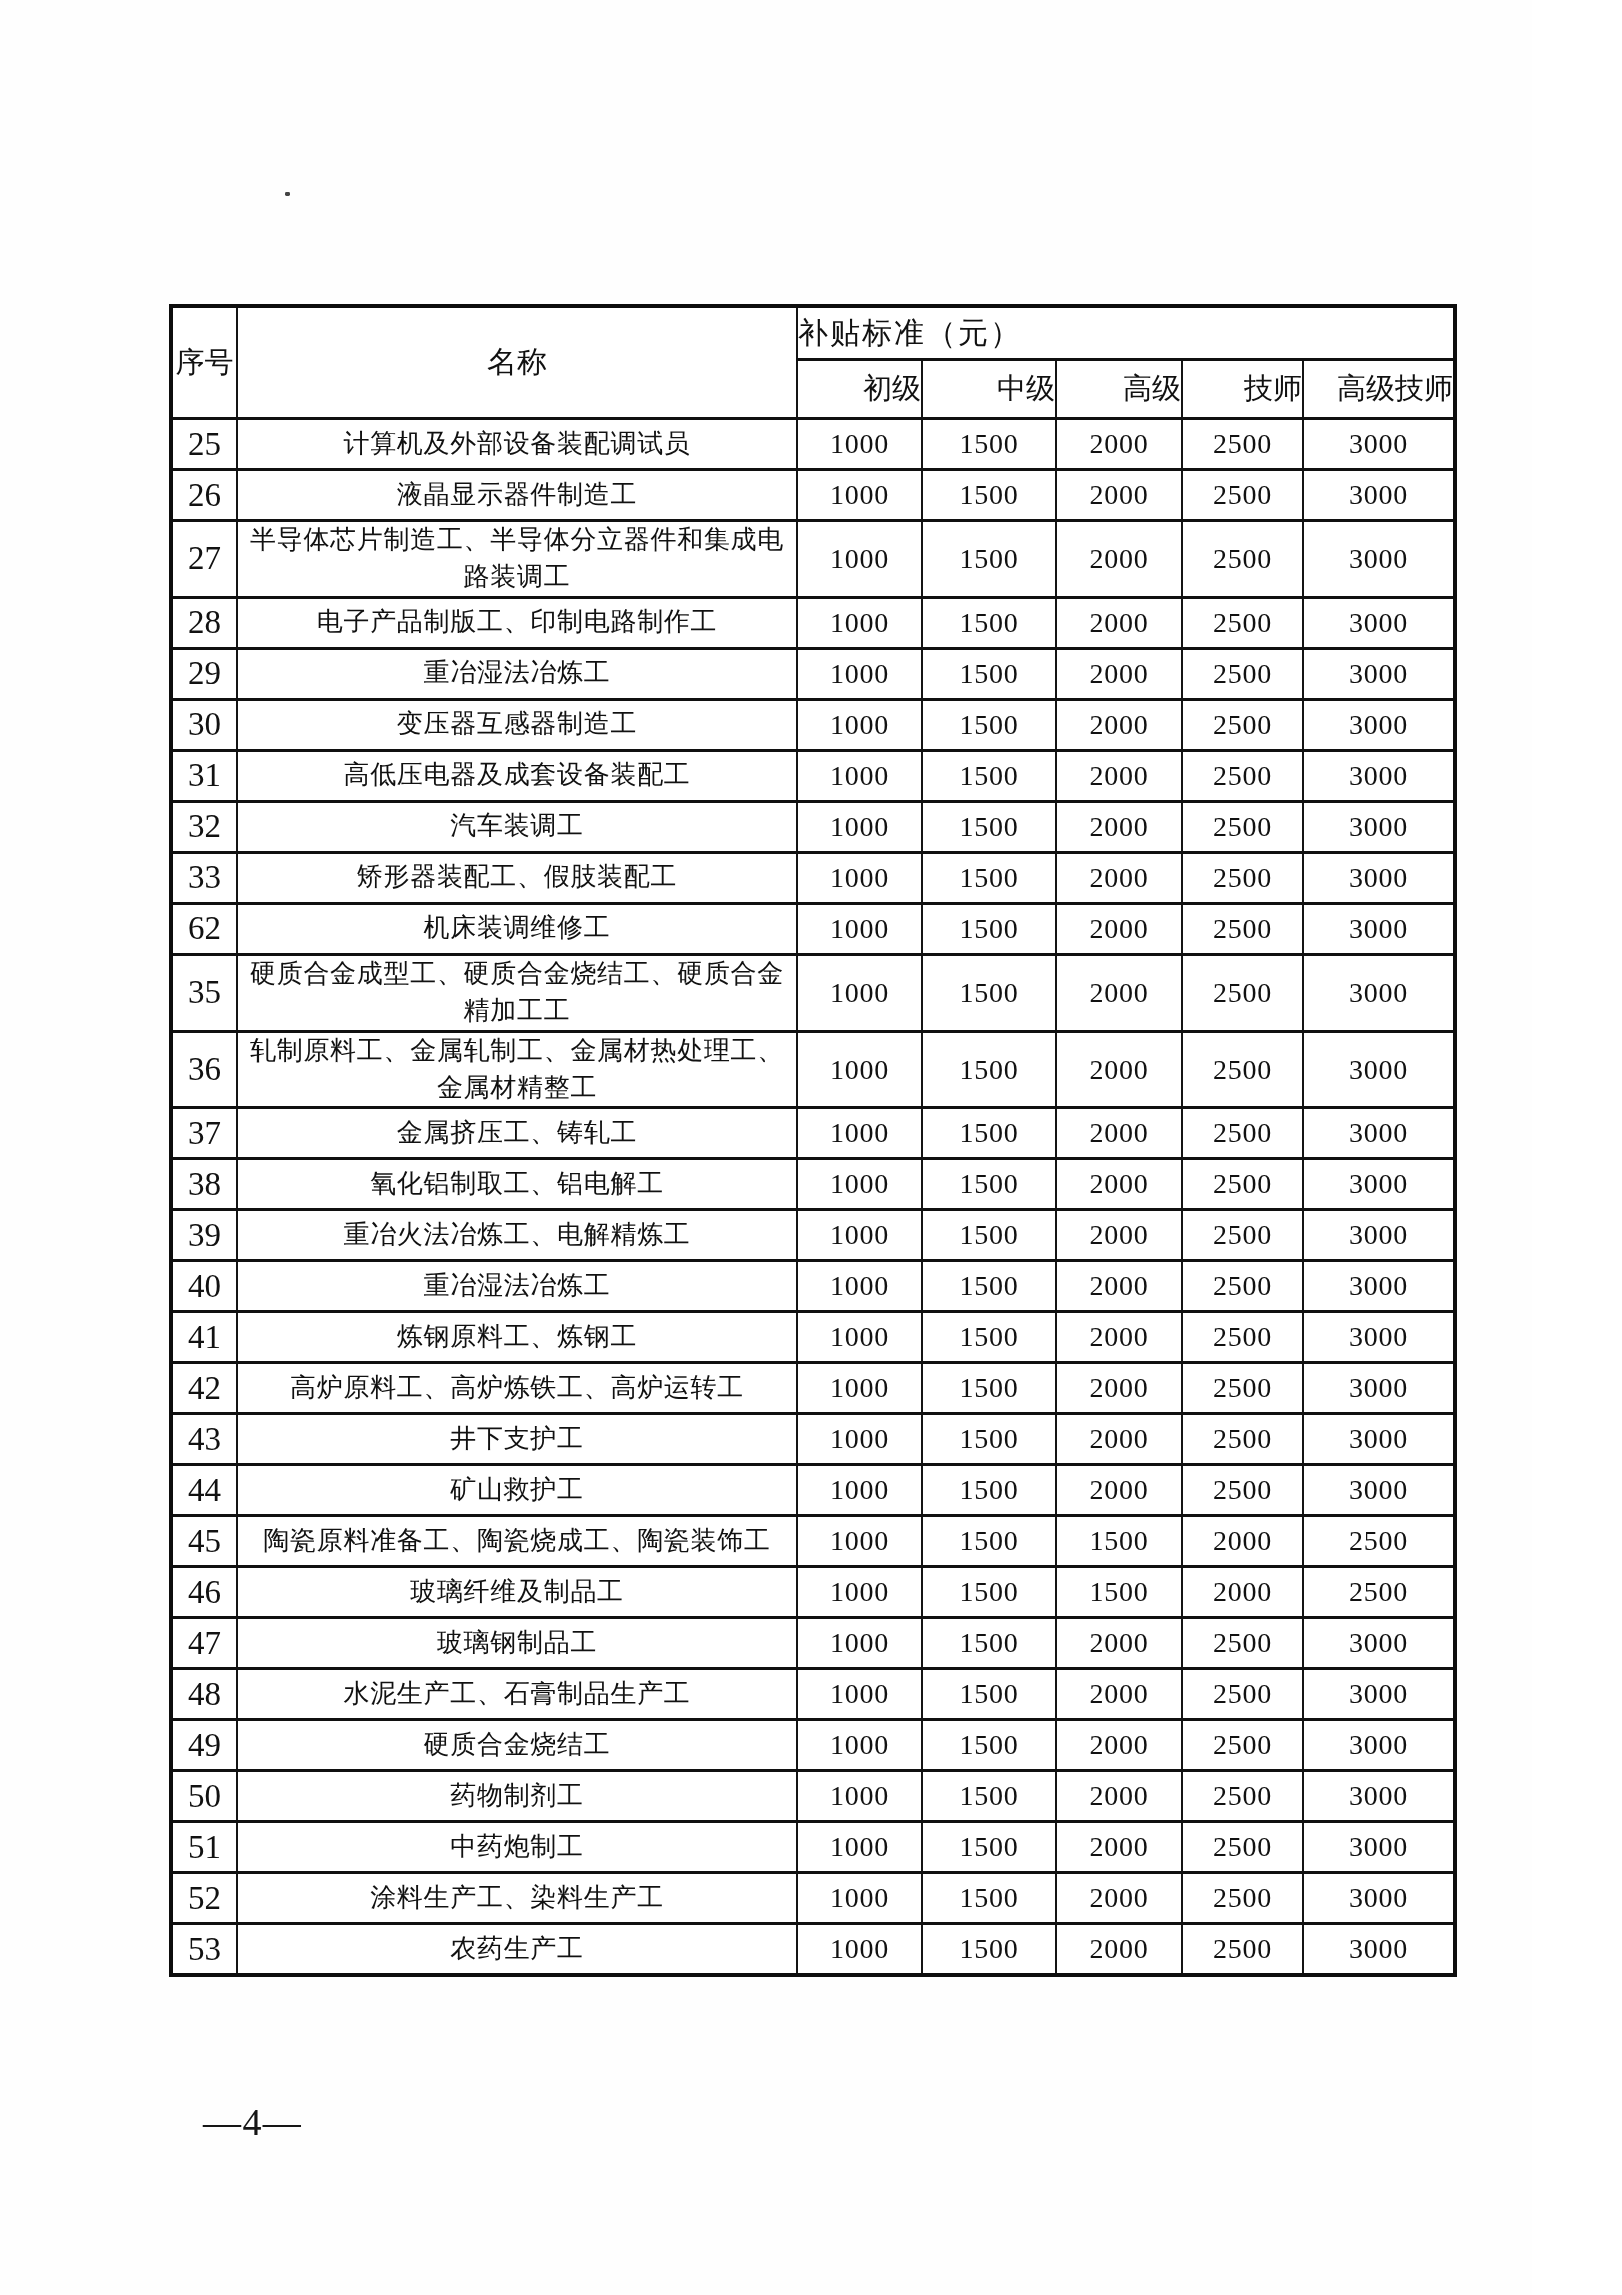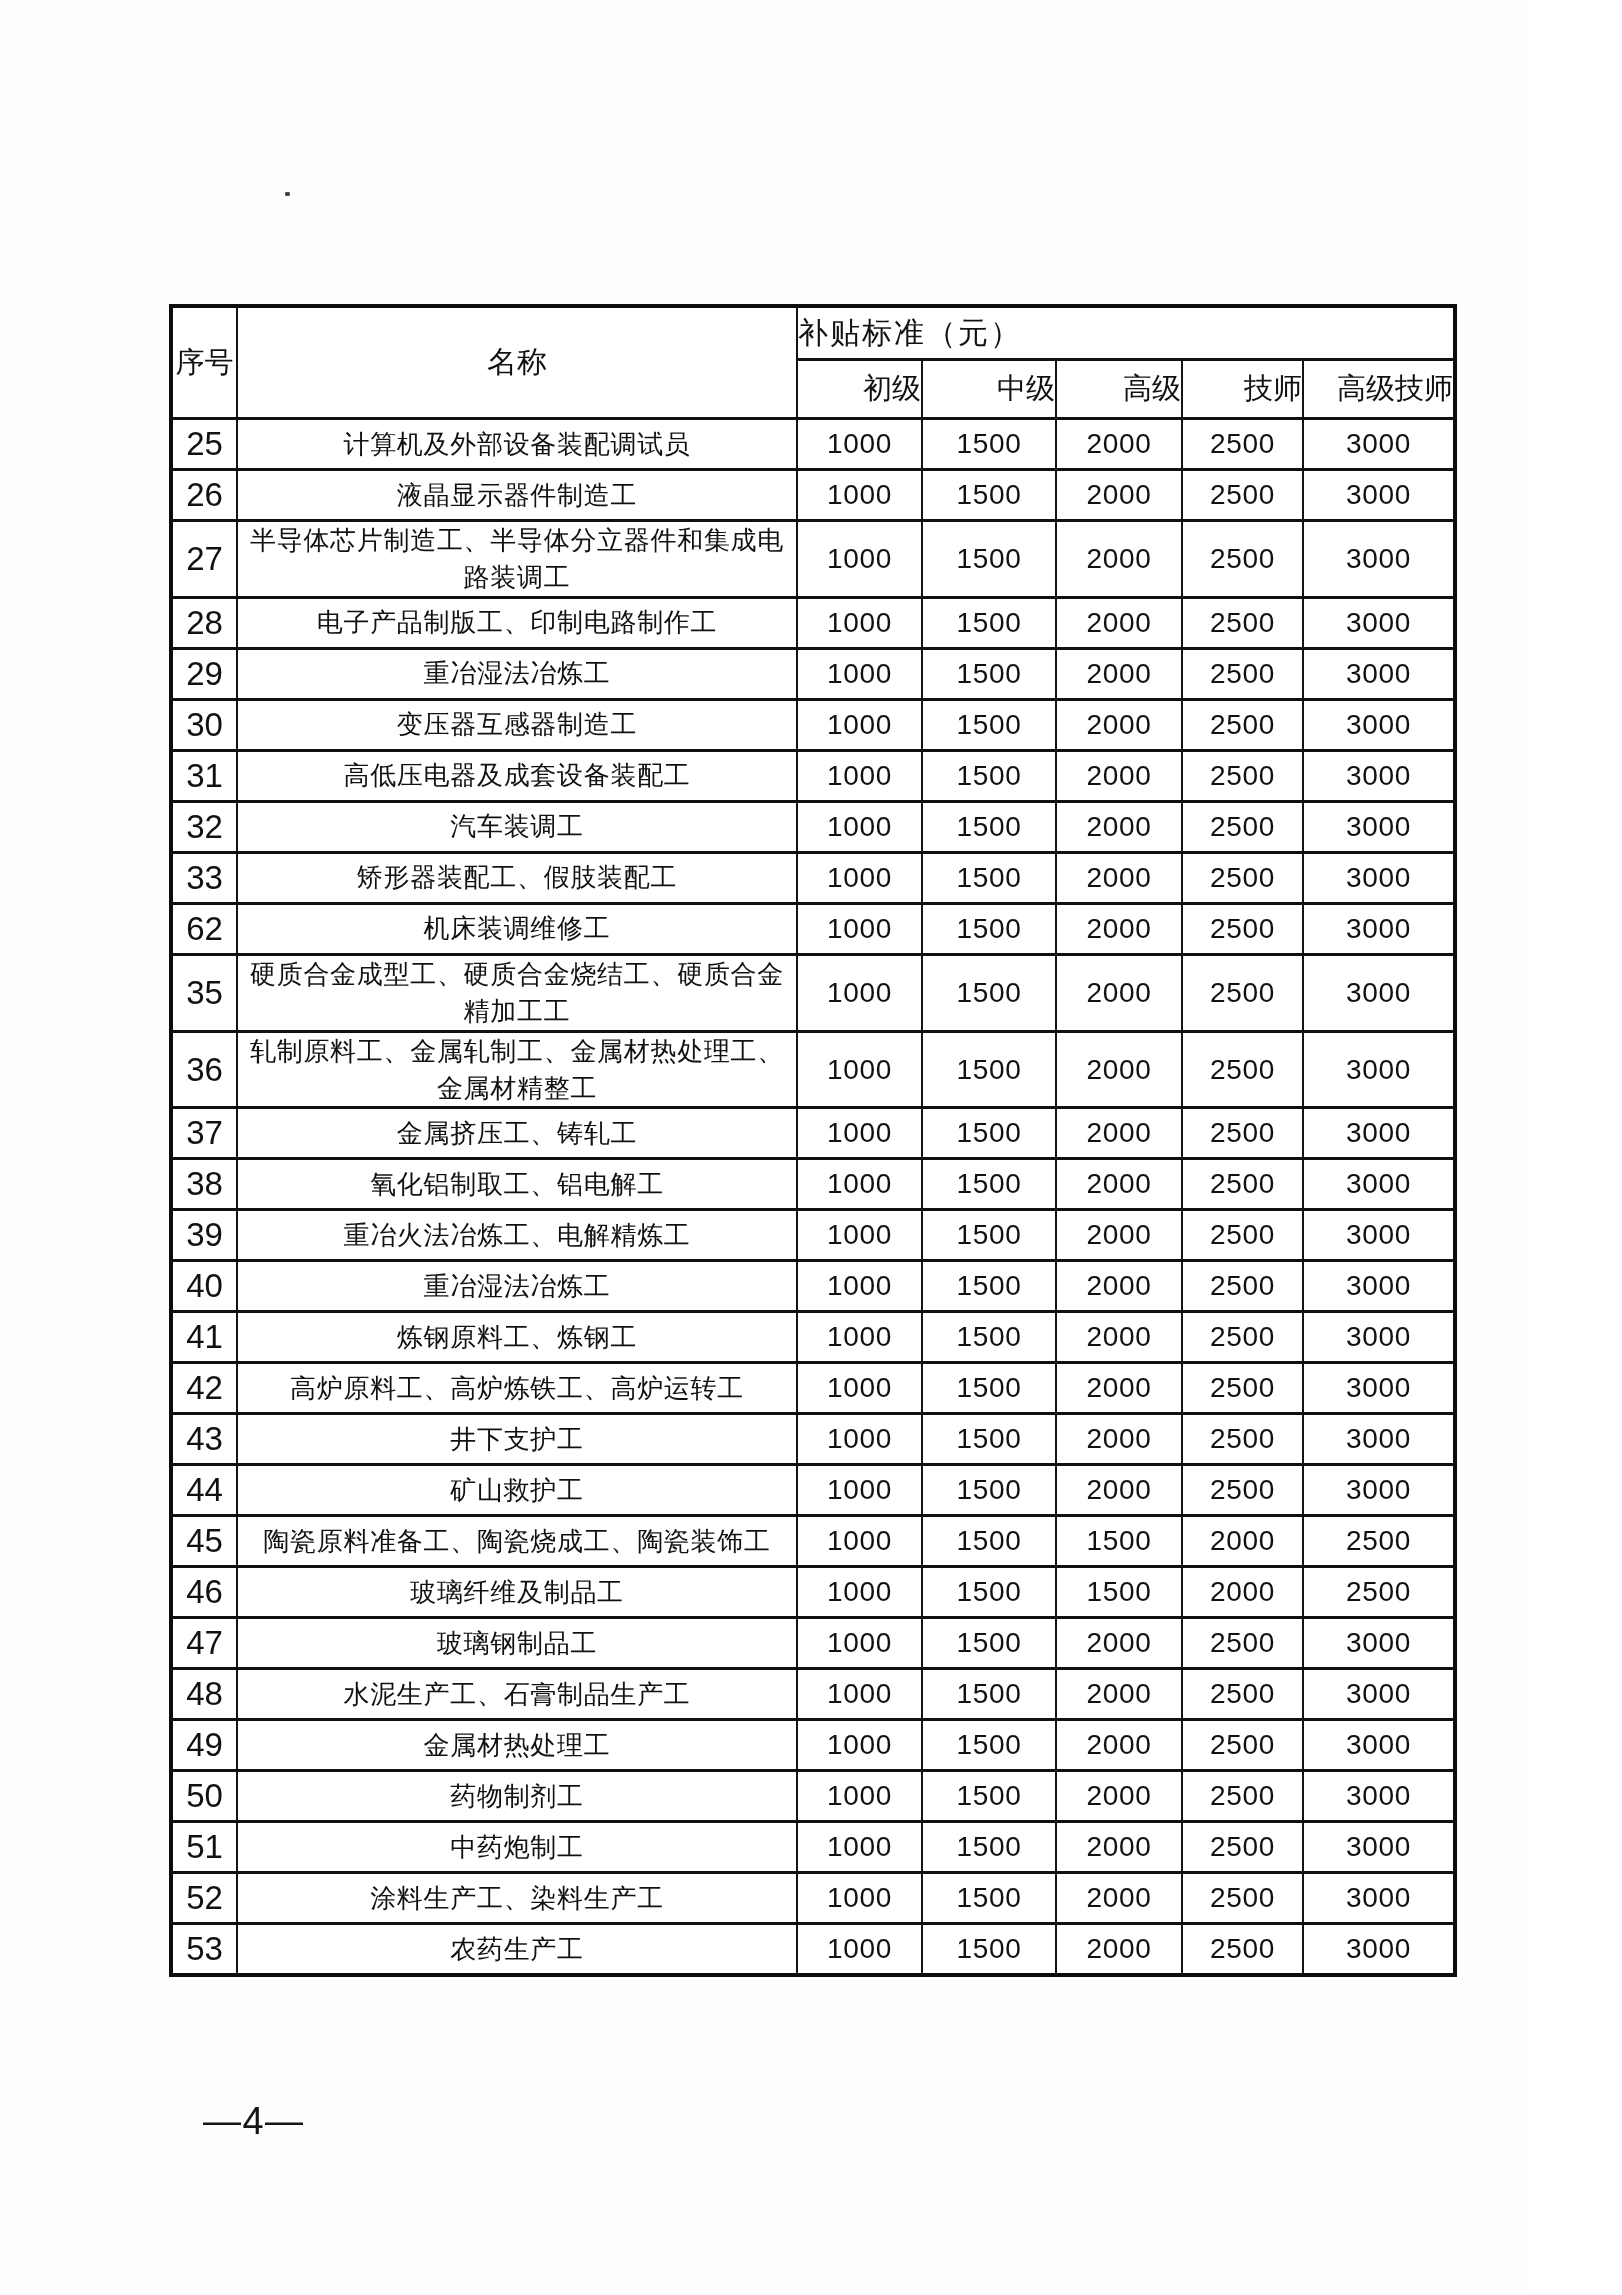--- a/index.html
+++ b/index.html
@@ -5,21 +5,21 @@
   html, body {
     margin: 0;
     padding: 0;
     background: #ffffff;
   }
   .page {
     position: relative;
     width: 1532px;
     height: 2295px;
     background: #fefefe;
-    font-family: Liberation Sans, sans-serif;
+    font-family: Liberation Serif, serif;
     color: #111;
     overflow: hidden;
   }
   .subsidy-table {
     position: absolute;
     left: 169px;
     top: 304px;
     width: 1285px;
     border-collapse: collapse;
     table-layout: fixed;
@@ -340,21 +340,21 @@
       <td class="cell-no">48</td>
       <td class="cell-name">水泥生产工、石膏制品生产工</td>
       <td class="cell-val">1000</td>
       <td class="cell-val">1500</td>
       <td class="cell-val">2000</td>
       <td class="cell-val">2500</td>
       <td class="cell-val">3000</td>
     </tr>
         <tr>
       <td class="cell-no">49</td>
-      <td class="cell-name">金属材热处理工</td>
+      <td class="cell-name">硬质合金烧结工</td>
       <td class="cell-val">1000</td>
       <td class="cell-val">1500</td>
       <td class="cell-val">2000</td>
       <td class="cell-val">2500</td>
       <td class="cell-val">3000</td>
     </tr>
         <tr>
       <td class="cell-no">50</td>
       <td class="cell-name">药物制剂工</td>
       <td class="cell-val">1000</td>

